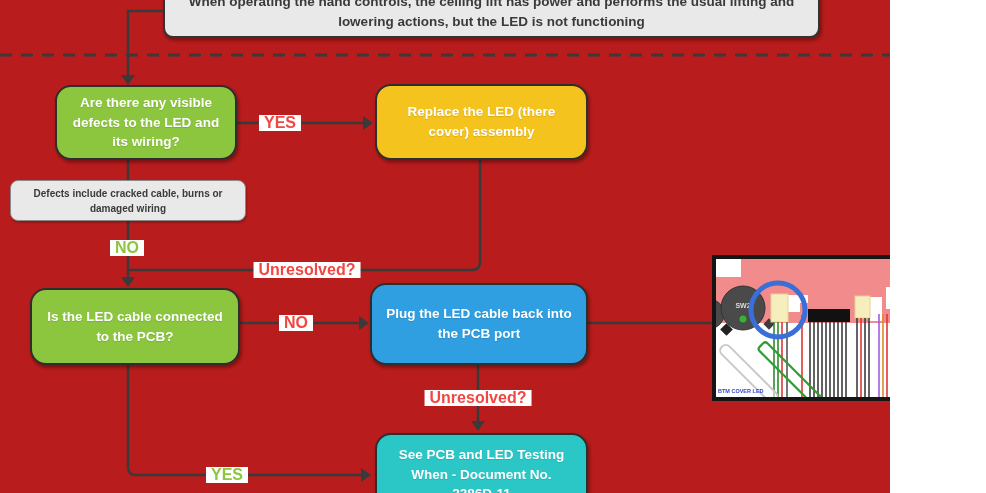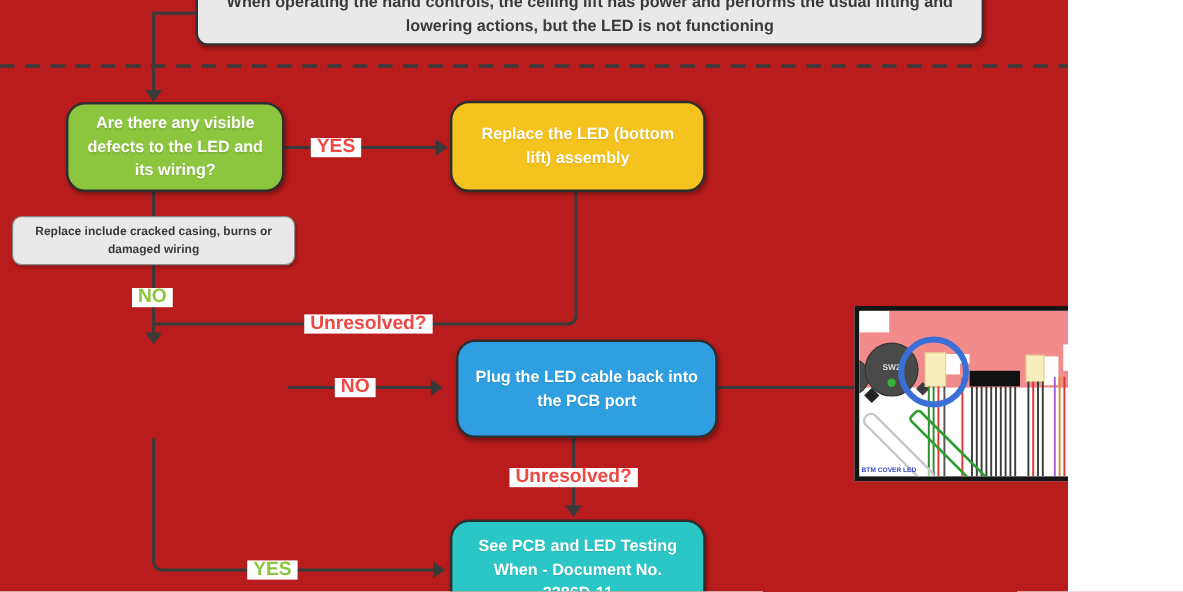--- a/index.html
+++ b/index.html
@@ -72,29 +72,32 @@
 
   <div class="box gray" style="left:163px;top:-24px;width:657px;height:62px;padding:14px 22px 4px 22px;align-items:flex-start;">
     <span>When operating the hand controls, the ceiling lift has power and performs the usual lifting and lowering actions, but the LED is not functioning</span>
   </div>
 
   <div class="box green" style="left:55px;top:85px;width:182px;height:75px;">
     <span>Are there any visible defects to the LED and its wiring?</span>
   </div>
 
   <div class="box yellow" style="left:375px;top:84px;width:213px;height:76px;">
-    <span>Replace the LED (bottom lift) assembly</span>
+    <span>Replace the LED (there cover) assembly</span>
   </div>
 
   <div class="note" style="left:10px;top:180px;width:236px;height:41px;">
-    <span>Replace include cracked casing, burns or damaged wiring</span>
+    <span>Defects include cracked cable, burns or damaged wiring</span>
   </div>
 
+  <div class="box green" style="left:30px;top:288px;width:210px;height:77px;">
+    <span>Is the LED cable connected to the PCB?</span>
+  </div>
 
-  <div class="box blue" style="left:380px;top:283px;width:218px;height:82px;">
+  <div class="box blue" style="left:370px;top:283px;width:218px;height:82px;">
     <span>Plug the LED cable back into the PCB port</span>
   </div>
 
   <div class="box teal" style="left:375px;top:433px;width:213px;height:88px;align-items:flex-start;padding-top:10px;">
     <span><span>See PCB and LED Testing When - </span><span class="bold">Document No. 2286D-11</span></span>
   </div>
 
   <div class="lbl red" style="left:280px;top:123px;">YES</div>
   <div class="lbl green" style="left:127px;top:248px;">NO</div>
   <div class="lbl red" style="left:307px;top:270px;">Unresolved?</div>

